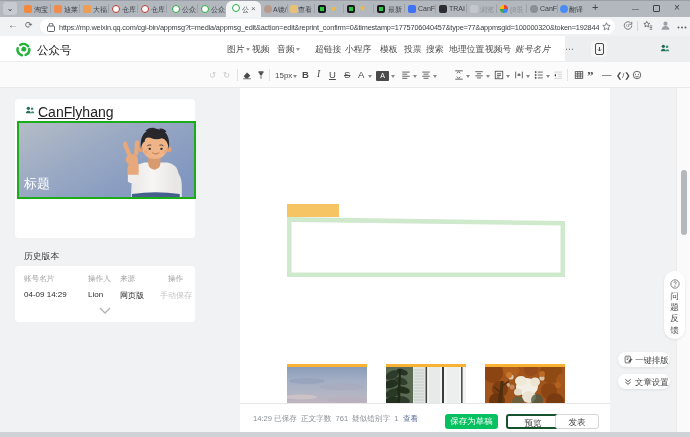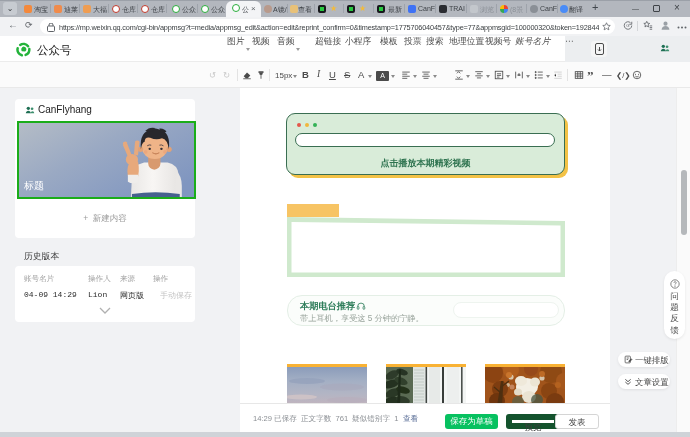--- a/index.html
+++ b/index.html
@@ -22,21 +22,21 @@
   .wbox { position:absolute; top:5px; width:7px; height:7px; border:1px solid #3f4348; border-radius:1px; }
 
   
   #addrbar { left:0; top:17px; width:690px; height:19px; background:#f1f2f4; }
   #urlpill { position:absolute; left:40px; top:2px; width:575px; height:15px; background:#fff; border-radius:8px; overflow:hidden; }
   #urltext { position:absolute; left:19px; top:4px; width:540px; overflow:hidden; font-size:7.3px; color:#3c4043; letter-spacing:-0.15px; white-space:nowrap; }
   .navic { position:absolute; top:2px; color:#5f6368; font-size:10px; }
 
   
   #apphead { left:0; top:36px; width:565px; height:26px; background:#fff; border-bottom:1px solid #ececec; }
-  #apphead .menu { position:absolute; top:0; font-size:8.8px; color:#4c4c4c; white-space:nowrap; }
+  #apphead .menu { position:absolute; top:8px; font-size:8.8px; color:#4c4c4c; white-space:nowrap; }
 
   
   #toolbar { left:0; top:62px; width:690px; height:26px; background:#fbfbfb; border-bottom:1px solid #e9e9e9; }
   .tb { position:absolute; top:7px; font-size:9.5px; color:#4a4a4a; }
   .tbdis { color:#c8c8c8; }
   .tbdiv { position:absolute; top:7px; width:1px; height:12px; background:#e3e3e3; }
   .tbsvg { position:absolute; top:8px; width:10px; height:10px; }
   .caret { position:absolute; top:13px; width:0; height:0; border-left:2.5px solid transparent; border-right:2.5px solid transparent; border-top:3px solid #8a8a8a; }
 
   
@@ -58,21 +58,21 @@
   .photo { position:absolute; top:276px; width:80px; border-top:3px solid #f9b234; }
   .photo svg { display:block; }
 
   
   .card { position:absolute; background:#fff; border-radius:4px; }
   #card1 { left:15px; top:11px; width:180px; height:139px; }
   #thumbwrap { position:absolute; left:2px; top:22px; width:179px; height:78px; border:2px solid #1aad19; }
   #histlabel { position:absolute; left:24px; font-size:8.8px; color:#3d3d3d; top:163px;}
   #card2 { left:15px; top:178px; width:180px; height:56px; }
   .h2c { position:absolute; top:8px; font-size:7.6px; color:#a3a3a3; }
-  .d2c { position:absolute; top:24px; font-size:8px; color:#2b2b2b;font-family:Liberation Mono, monospace; }
+  .d2c { position:absolute; top:24px; font-size:8px; color:#2b2b2b; }
 
   
   #footer { left:0; top:403px; width:690px; height:29px; background:#f1f2f4; }
   #footerwhite { position:absolute; left:240px; top:0; width:370px; height:29px; background:#fff; border-top:1px solid #e7e7e7; }
   #winbottom { left:0; top:432px; width:690px; height:5px; background:#cfd3d8; position:absolute;}
   .fstat { position:absolute; top:9.5px; font-size:7.6px; color:#8b8f94; }
   .btn { position:absolute; top:10px; height:15px; border-radius:3px; font-size:8.5px; text-align:center; line-height:15px; }
 
   
   .floatpill { position:absolute; background:#fff; border-radius:12px; box-shadow:0 1px 3px rgba(0,0,0,0.08); font-size:8.8px; color:#4a4a4a; }
@@ -287,43 +287,26 @@
   <svg class="tbsvg" style="left:632px;" viewBox="0 0 24 24" stroke="#4a4a4a" stroke-width="2" fill="none">
       <circle cx="12" cy="12" r="9"></circle>
       <path d="M8.5 10h.01M15.5 10h.01" stroke-linecap="round" stroke-width="2.6"></path>
       <path d="M8 14.5c1 1.4 2.5 2 4 2s3-.6 4-2"></path>
     </svg>
 </div>
 
 <div id="main" class="abs">
   <div id="page">
 
-    <div id="vcard">
-      <div class="dot" style="left:9.5px;background:#e4574b;"></div>
-      <div class="dot" style="left:17.5px;background:#f0b73d;"></div>
-      <div class="dot" style="left:25.5px;background:#34b256;"></div>
-      <div id="vbar"></div>
-      <div id="vtext">点击播放本期精彩视频</div>
-    </div>
 
     <div id="ytab"></div>
     <svg id="gframe" width="278" height="61" viewBox="0 0 278 61">
       <path fill-rule="evenodd" fill="#cfe9cd" d="M0 1 L278 5 L278 61 L0 61 Z M4.5 6 L273.5 9.5 L273.5 56.5 L4.5 56.5 Z"></path>
     </svg>
 
-    <div id="acard">
-      <div id="atitle">本期电台推荐</div>
-      <svg style="position:absolute;left:68px;top:5px;" width="10" height="10" viewBox="0 0 24 24" fill="none" stroke="#2e7d5a" stroke-width="2">
-          <path d="M4 13a8 8 0 0 1 16 0"></path>
-          <rect x="3" y="13" width="4" height="7" rx="2"></rect>
-          <rect x="17" y="13" width="4" height="7" rx="2"></rect>
-        </svg>
-      <div id="asub">带上耳机，享受这 5 分钟的宁静。</div>
-      <div id="apill"></div>
-    </div>
 
     <div class="photo" style="left:47px;">
       <svg width="80" height="39" viewBox="0 0 80 39">
         <defs>
             <linearGradient id="p1" x1="0" y1="0" x2="0" y2="1">
           <stop offset="0" stop-color="#8b9cba"></stop>
               <stop offset="0.35" stop-color="#a3afc4"></stop>
           <stop offset="0.7" stop-color="#b3b5c4"></stop>
               <stop offset="1" stop-color="#c3b4bd"></stop>
         </linearGradient>
@@ -392,21 +375,21 @@
     </div>
   </div>
 
   <div id="card1" class="card">
     <svg style="position:absolute;left:10px;top:6px;" width="10" height="10" viewBox="0 0 24 24" fill="#1f6f54">
         <circle cx="8" cy="8" r="4"></circle>
         <circle cx="17" cy="9" r="3.2" fill="#3c8f6d"></circle>
         <path d="M2 20c0-4 3-6.5 6-6.5s6 2.5 6 6.5z"></path>
         <path d="M13.5 20c.4-3 2-5 4.5-5s4 2 4 5z" fill="#3c8f6d"></path>
       </svg>
-    <div style="position:absolute;left:23px;top:5px;font-size:10px;color:#222;">CanFlyhang</div>
+    <div style="position:absolute;left:23px;top:5px;font-size:14px;color:#222;text-decoration:underline;">CanFlyhang</div>
     <div id="thumbwrap">
       <svg width="175" height="74" viewBox="0 0 172 73" preserveAspectRatio="none">
         <defs>
           <linearGradient id="sky" x1="0" y1="0" x2="1" y2="0.75">
             <stop offset="0" stop-color="#b4bcc6"></stop>
             <stop offset="0.45" stop-color="#9aa9c3"></stop>
             <stop offset="1" stop-color="#8096c0"></stop>
           </linearGradient>
           <linearGradient id="shirt" x1="0" y1="0" x2="1" y2="0">
             <stop offset="0" stop-color="#e9e7e5"></stop>
@@ -443,50 +426,49 @@
         <path d="M138 5.5 Q143 5 145 9 L139 9.5 Z" fill="#28272c"></path>
 
         <circle cx="128.5" cy="25.5" r="1.2" fill="#343036"></circle>
         <circle cx="140" cy="25.5" r="1.2" fill="#343036"></circle>
         <path d="M126 22.5 q2 -1.4 4 -0.6" stroke="#3c3640" stroke-width="0.8" fill="none"></path>
         <path d="M138 21.9 q2 -0.8 4 0.6" stroke="#3c3640" stroke-width="0.8" fill="none"></path>
         <path d="M131.5 29.5 Q134.5 31.5 137.5 29.5" stroke="#c17c52" stroke-width="1.1" fill="none" stroke-linecap="round"></path>
         <circle cx="124.5" cy="28.5" r="1.8" fill="#ea9f74" opacity="0.6"></circle>
         <circle cx="143.5" cy="28.5" r="1.8" fill="#ea9f74" opacity="0.6"></circle>
       </svg>
-      <div style="position:absolute;left:5px;bottom:4px;color:#fff;font-size:10px;">标题</div>
+      <div style="position:absolute;left:5px;bottom:4px;color:#fff;font-size:13px;">标题</div>
     </div>
-    <div style="position:absolute;left:0;top:114px;width:180px;text-align:center;font-size:8.5px;color:#9b9b9b;">+&nbsp; 新建内容</div>
   </div>
 
   <div id="histlabel">历史版本</div>
 
   <div id="card2" class="card">
     <div class="h2c" style="left:9px;">账号名片</div>
     <div class="h2c" style="left:73px;">操作人</div>
     <div class="h2c" style="left:105px;">来源</div>
-    <div class="h2c" style="left:138px;">操作</div>
+    <div class="h2c" style="left:153px;">操作</div>
     <div class="d2c" style="left:9px;">04-09 14:29</div>
     <div class="d2c" style="left:73px;">Lion</div>
     <div class="d2c" style="left:105px;">网页版</div>
     <div class="d2c" style="left:145px;color:#c4c4c4;">手动保存</div>
     <svg style="position:absolute;left:84px;top:41px;" width="12" height="7" viewBox="0 0 12 7" fill="none" stroke="#b0b0b0" stroke-width="1.3">
         <path d="M1 1l5 5 5-5"></path>
       </svg>
   </div>
 </div>
 
 <div id="footer" class="abs">
   <div id="footerwhite">
     <div class="fstat" style="left:13px;text-align:center;">14:29 已保存</div>
     <div class="fstat" style="left:61px;">正文字数&nbsp; 761</div>
     <div class="fstat" style="left:112px;">疑似错别字&nbsp; 1</div>
     <div class="fstat" style="left:163px;color:#576b95;">查看</div>
     <div class="btn" style="left:205px;width:53px;background:#07c160;color:#fff;">保存为草稿</div>
-    <div class="btn" style="left:266px;width:54px;background:#fff;border:6px solid #14532d;color:#3d3d3d;line-height:14px;">预览</div>
+    <div class="btn" style="left:266px;width:54px;background:#fff;border:2px solid #14532d;color:#3d3d3d;line-height:14px;">预览</div>
     <div class="btn" style="left:315px;width:44px;background:#fff;border:1px solid #d5d5d5;color:#3d3d3d;line-height:14px;">发表</div>
   </div>
 </div>
 <div id="winbottom"></div>
 
 <div class="abs" style="left:676px;top:88px;width:14px;height:344px;background:#fafafa;border-left:1px solid #ededed;"></div>
 <div class="abs" style="left:681px;top:170px;width:6px;height:65px;background:#b5b8bb;border-radius:3px;"></div>
 
 <div class="floatpill" style="left:664px;top:271px;width:21px;height:68px;">
   <svg style="position:absolute;left:5.5px;top:8px;" width="10" height="10" viewBox="0 0 24 24" fill="none" stroke="#6b6b6b" stroke-width="2">

